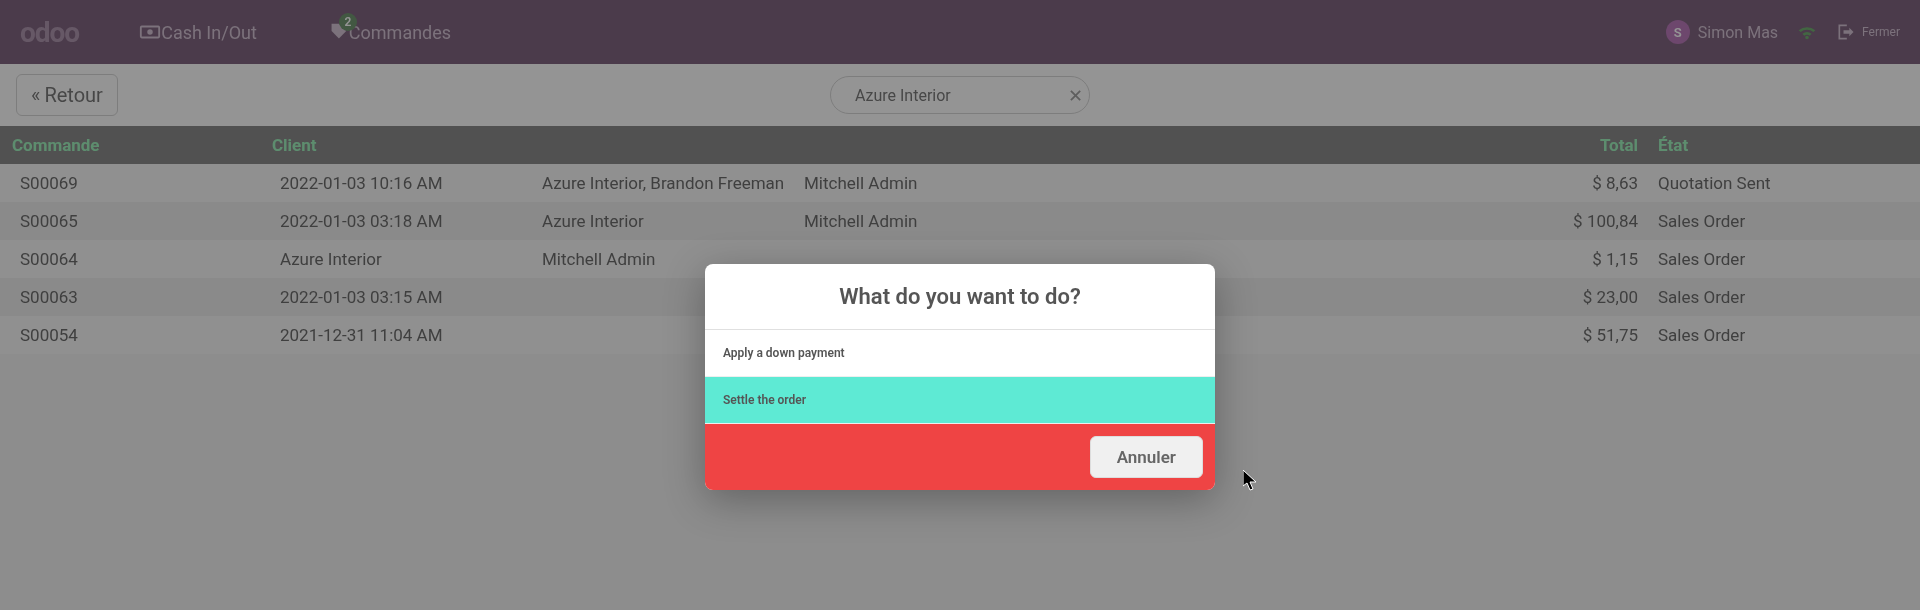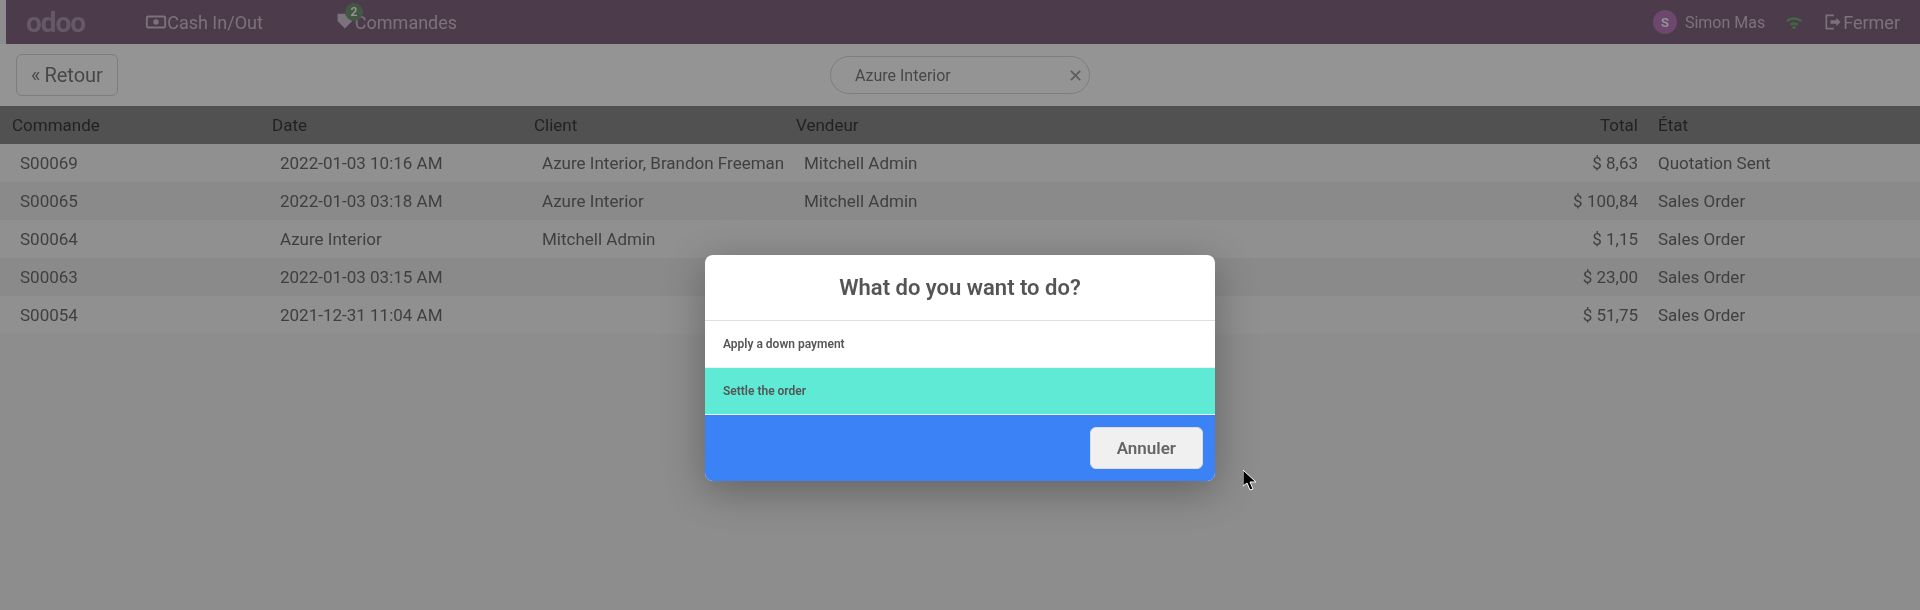--- a/index.html
+++ b/index.html
@@ -1,61 +1,61 @@
 <!DOCTYPE html>
 <html><head>
   <meta charset="utf-8">
   <style>
     * { margin: 0; padding: 0; box-sizing: border-box; font-family: -apple-system, BlinkMacSystemFont, "Segoe UI", Roboto, sans-serif; }
     body { width: 1920px; height: 610px; background: #f0f0f0; position: relative; overflow: hidden; }
 
     
-    .header { height: 44px; background: #5d3b5d; display: flex; align-items: center; padding: 11px 20px; color: #d4c5d4; margin-left: 6px; }
+    .header { height: 64px; background: #5d3b5d; display: flex; align-items: center; padding: 11px 20px; color: #d4c5d4; }
     .logo { font-size: 28px; font-weight: 700; color: #9a7a9a; letter-spacing: -1px; margin-right: 60px; }
     .nav-item { display: flex; align-items: center; margin-right: 70px; color: #c9b3c9; font-size: 18px; cursor: pointer; position: relative; }
     .nav-item svg { width: 22px; height: 22px; }
     .badge { position: absolute; top: -8px; left: 12px; background: #4a7a4a; color: #fff; border-radius: 50%; width: 18px; height: 18px; font-size: 12px; display: flex; align-items: center; justify-content: center; font-weight: 600; }
     .header-right { margin-left: auto; display: flex; align-items: center; gap: 18px; }
     .user-chip { display: flex; align-items: center; gap: 8px; color: #c9b3c9; font-size: 16px; }
     .avatar { width: 24px; height: 24px; border-radius: 50%; background: #a855a8; color: #fff; display: flex; align-items: center; justify-content: center; font-size: 13px; font-weight: 600; }
     .wifi { color: #4a9a4a; }
-    .close-btn { display: flex; align-items: center; color: #c9b3c9; font-size: 18px; cursor: pointer; justify-content: flex-end; }
+    .close-btn { display: flex; align-items: center; gap: 6px; color: #c9b3c9; font-size: 12px; cursor: pointer; justify-content: flex-end; }
 
     
     .toolbar { height: 62px; display: flex; align-items: center; padding: 0 16px; background: #fff; position: relative; }
     .back-btn { border: 1px solid #ccc; border-radius: 6px; padding: 8px 14px; font-size: 20px; color: #555; background: #fff; display: flex; align-items: center; gap: 4px; cursor: pointer; }
     .search-wrap { position: absolute; left: 50%; transform: translateX(-50%); }
     .search-pill { width: 260px; height: 38px; border: 1px solid #ccc; border-radius: 20px; display: flex; align-items: center; padding: 0 14px; background: #fff; gap: 10px; }
     .search-pill svg { width: 16px; height: 16px; fill: #888; }
     .search-pill input { flex: 1; border: none; outline: none; font-size: 16px; color: #555; background: transparent; }
     .search-clear { color: #888; font-size: 18px; cursor: pointer; }
 
     
     .table { width: 100%; display: flex; flex-direction: column; }
     .row { display: flex; align-items: center; height: 38px; padding: 0 12px; font-size: 17px; }
-    .thead .row { background: #6b6b6b; color: #000000; font-weight: 400; }
+    .thead .row { background: #6b6b6b; color: #86efac; font-weight: 700; }
     .tbody .row:nth-child(odd) { background: #f5f5f5; }
     .tbody .row:nth-child(even) { background: #e9e9e9; }
     .tbody .row { cursor: pointer; color: #444; padding-left: 20px; }
     .c-order  { width: 260px; }
     .c-date   { width: 262px; }
     .c-client { width: 262px; }
     .c-seller { width: 400px; }
     .c-total  { flex: 1; text-align: right; padding-right: 20px; }
     .c-state  { width: 250px; }
 
     
     .overlay { position: absolute; inset: 0; background: rgba(60,60,60,0.55); }
 
     
-    .modal { position: absolute; top: 255px; left: 50%; transform: translateX(-50%); width: 510px; background: #fff; border-radius: 8px; box-shadow: 0 10px 40px rgba(0,0,0,0.3); overflow: hidden; }
+    .modal { position: absolute; top: 264px; left: 50%; transform: translateX(-50%); width: 510px; background: #fff; border-radius: 8px; box-shadow: 0 10px 40px rgba(0,0,0,0.3); overflow: hidden; }
     .modal-title { text-align: center; font-size: 22px; font-weight: 600; color: #555; padding: 20px 0; border-bottom: 1px solid #e0e0e0; }
     .modal-opt { padding: 16px 18px; font-size: 12px; font-weight: 600; color: #555; border-bottom: 1px solid #eee; cursor: pointer; }
     .modal-opt:hover, .modal-opt.hover { background: #5eead4; }
-    .modal-footer { padding: 12px; display: flex; justify-content: flex-end; background: #3b82f6; }
+    .modal-footer { padding: 12px; display: flex; justify-content: flex-end; background: #ef4444; }
     .cancel-btn { background: #f0f0f0; border: 1px solid #ddd; border-radius: 6px; padding: 10px 26px; font-size: 17px; font-weight: 600; color: #666; cursor: pointer; }
 
     
     .cursor { position: absolute; top: 470px; left: 1243px; z-index: 999; pointer-events: none; }
   </style>
 </head>
 <body>
 
 <div class="header">
   <div class="logo">odoo</div>
@@ -106,23 +106,21 @@
       <input value="Azure Interior" style="">
       <span class="search-clear">✕</span>
     </div>
   </div>
 </div>
 
 <div class="table">
   <div class="thead">
     <div class="row">
       <div class="c-order">Commande</div>
-      <div class="c-date">Date</div>
       <div class="c-client">Client</div>
-      <div class="c-seller">Vendeur</div>
       <div class="c-total">Total</div>
       <div class="c-state">État</div>
     </div>
   </div>
   <div class="tbody" id="tbody">
       <div class="row">
         <div class="c-order">S00069</div>
         <div class="c-date">2022-01-03 10:16 AM</div>
         <div class="c-client">Azure Interior, Brandon Freeman</div>
         <div class="c-seller">Mitchell Admin</div>

